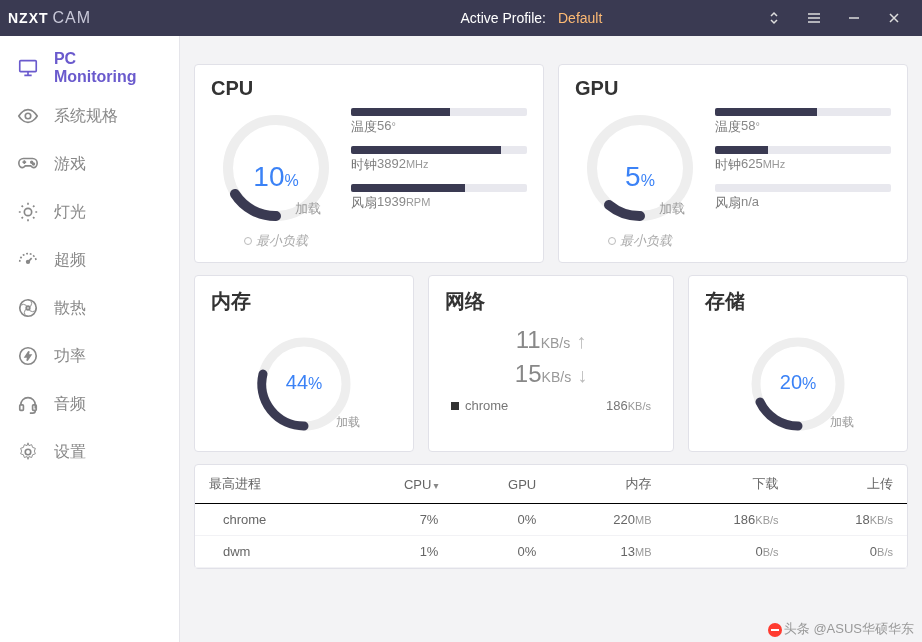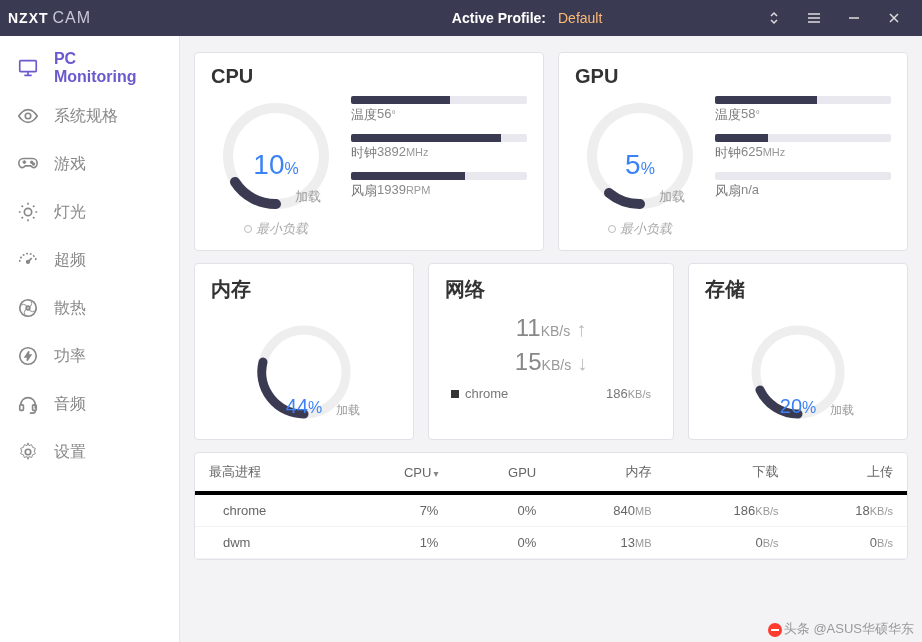--- a/index.html
+++ b/index.html
@@ -1,31 +1,31 @@
 <!DOCTYPE html>
 <html><head>
 <meta charset="utf-8">
 <style>
 * { box-sizing: border-box; margin: 0; padding: 0; }
 body { font-family: "Segoe UI", Arial, sans-serif; background: #f5f5f7; width: 922px; height: 642px; overflow: hidden; }
 .titlebar { background: #3a3a52; color: #fff; height: 36px; display: flex; align-items: center; padding: 0 8px; }
 .brand { font-weight: 800; font-size: 14px; letter-spacing: 1px; }
 .brand-cam { font-weight: 300; font-size: 16px; letter-spacing: 1px; margin-left: 4px; color: #c8c8d8; }
 .titlebar-spacer { flex: 1; }
-.profile-label { font-size: 14px; font-weight: 700; margin-right: 12px; }
+.profile-label { font-size: 14px; font-weight: 400; margin-right: 12px; }
 .profile-value { font-size: 14px; color: #fdba74; margin-right: 16px; min-width: 180px; }
 .titlebtn { width: 40px; height: 36px; display: flex; align-items: center; justify-content: center; color: #ddd; font-size: 14px; cursor: pointer; }
 .titlebtn svg { stroke: #ddd; fill: none; stroke-width: 1.5; }
 .app { display: flex; height: calc(642px - 36px); }
 .sidebar { width: 180px; background: #fff; border-right: 1px solid #e5e5ea; padding-top: 8px; }
 .nav-item { display: flex; align-items: center; height: 48px; padding: 0 16px; color: #888; font-size: 16px; cursor: pointer; }
 .nav-item.active { color: #6a5acd; font-weight: 600; }
 .nav-icon { width: 24px; height: 24px; margin-right: 14px; display: flex; align-items: center; justify-content: center; }
 .nav-icon svg { stroke: currentColor; fill: none; stroke-width: 1.8; }
-.main { flex: 1; padding: 16px 14px; overflow: auto; background: #f3f3f5; }
+.main { flex: 1; padding: 28px 14px; overflow: auto; background: #f3f3f5; }
 .row { display: flex; gap: 14px; margin-bottom: 12px; }
 .card { background: #fff; border: 1px solid #e1e1e8; border-radius: 4px; padding: 12px 16px; flex: 1; }
 .card-title { font-size: 20px; font-weight: 600; color: #333; margin-bottom: 8px; }
 .cpu-gpu-body { display: flex; gap: 10px; }
 .gauge-col { width: 130px; text-align: center; position: relative; }
 .gauge-text { position: absolute; left: 50%; top: 50%; transform: translate(-50%,-55%); font-size: 28px; color: #3b82f6; }
 .gauge-text .pct { font-size: 16px; }
 .gauge-label { position: absolute; right: 20px; bottom: 32px; font-size: 13px; color: #999; }
 .load-note { font-size: 13px; color: #aaa; font-style: italic; }
 .load-dot { display:inline-block; width:8px; height:8px; border-radius:50%; border:1px solid #bbb; margin-right:4px; }
@@ -33,27 +33,27 @@
 .stat-row { margin-bottom: 10px; }
 .stat-bar { height: 8px; background: #e8e8ee; border-radius: 2px; overflow: hidden; margin-bottom: 2px; }
 .stat-fill { height: 100%; background: #3a3a52; }
 .stat-labels { display: flex; font-size: 13px; color: #777; }
 .stat-val { color: #888; }
 .unit { font-size: 11px; color: #999; }
 .net-body { text-align: center; }
 .net-rates { font-size: 24px; color: #888; line-height: 1.4; }
 .net-rates .arrow { font-size: 20px; color: #bbb; margin-left: 6px; }
 .net-proc { display:flex; justify-content:space-between; font-size:13px; color:#777; margin-top:8px; padding: 0 6px;}
-.small-gauge .gauge-text { font-size: 20px; margin-top: 36px; }
+.small-gauge .gauge-text { font-size: 20px; }
 .small-card-body { display:flex; justify-content:center; padding-top:6px;}
 .small-gauge-wrap { position:relative; width:120px; height:110px; }
 .small-gauge-label { position:absolute; right:4px; bottom:8px; font-size:12px; color:#999; }
 .table-card { padding: 0; }
 table { width: 100%; border-collapse: collapse; font-size: 13px; }
-th { text-align: left; font-weight: 400; color: #666; padding: 10px 14px; border-bottom: 4px solid #000000; }
+th { text-align: left; font-weight: 400; color: #666; padding: 10px 14px; border-bottom: 1px solid #000000; }
 th.r, td.r { text-align: right; }
 td { padding: 8px 14px; color: #666; border-bottom: 1px solid #f2f2f5; }
 td.name { padding-left: 28px; }
 .sort-ico { font-size:10px; color:#888; margin-left:2px;}
 .watermark { position: fixed; right: 8px; bottom: 4px; font-size: 13px; color: #999; }
 .watermark-logo { display:inline-block; width:14px; height:14px; border-radius:50%; background:#ff3b30; vertical-align:middle; margin-right:2px; position:relative;}
 .watermark-logo::after{content:"";position:absolute;left:3px;top:6px;width:8px;height:2px;background:#fff;}
 </style>
 </head>
 <body>
@@ -322,21 +322,21 @@
           <th class="r">内存</th>
           <th class="r">下载</th>
           <th class="r">上传</th>
         </tr>
           </thead>
         <tbody id="proc-tbody">
             <tr>
               <td class="name">chrome</td>
     <td class="r">7%</td>
     <td class="r">0%</td>
-    <td class="r"><span>840</span><span class="unit">MB</span></td>
+    <td class="r"><span>220</span><span class="unit">MB</span></td>
     <td class="r"><span>186</span><span class="unit">KB/s</span></td>
     <td class="r"><span>18</span><span class="unit">KB/s</span></td>
             </tr>
             <tr>
               <td class="name">dwm</td>
     <td class="r">1%</td>
     <td class="r">0%</td>
     <td class="r"><span>13</span><span class="unit">MB</span></td>
     <td class="r"><span>0</span><span class="unit">B/s</span></td>
     <td class="r"><span>0</span><span class="unit">B/s</span></td>

